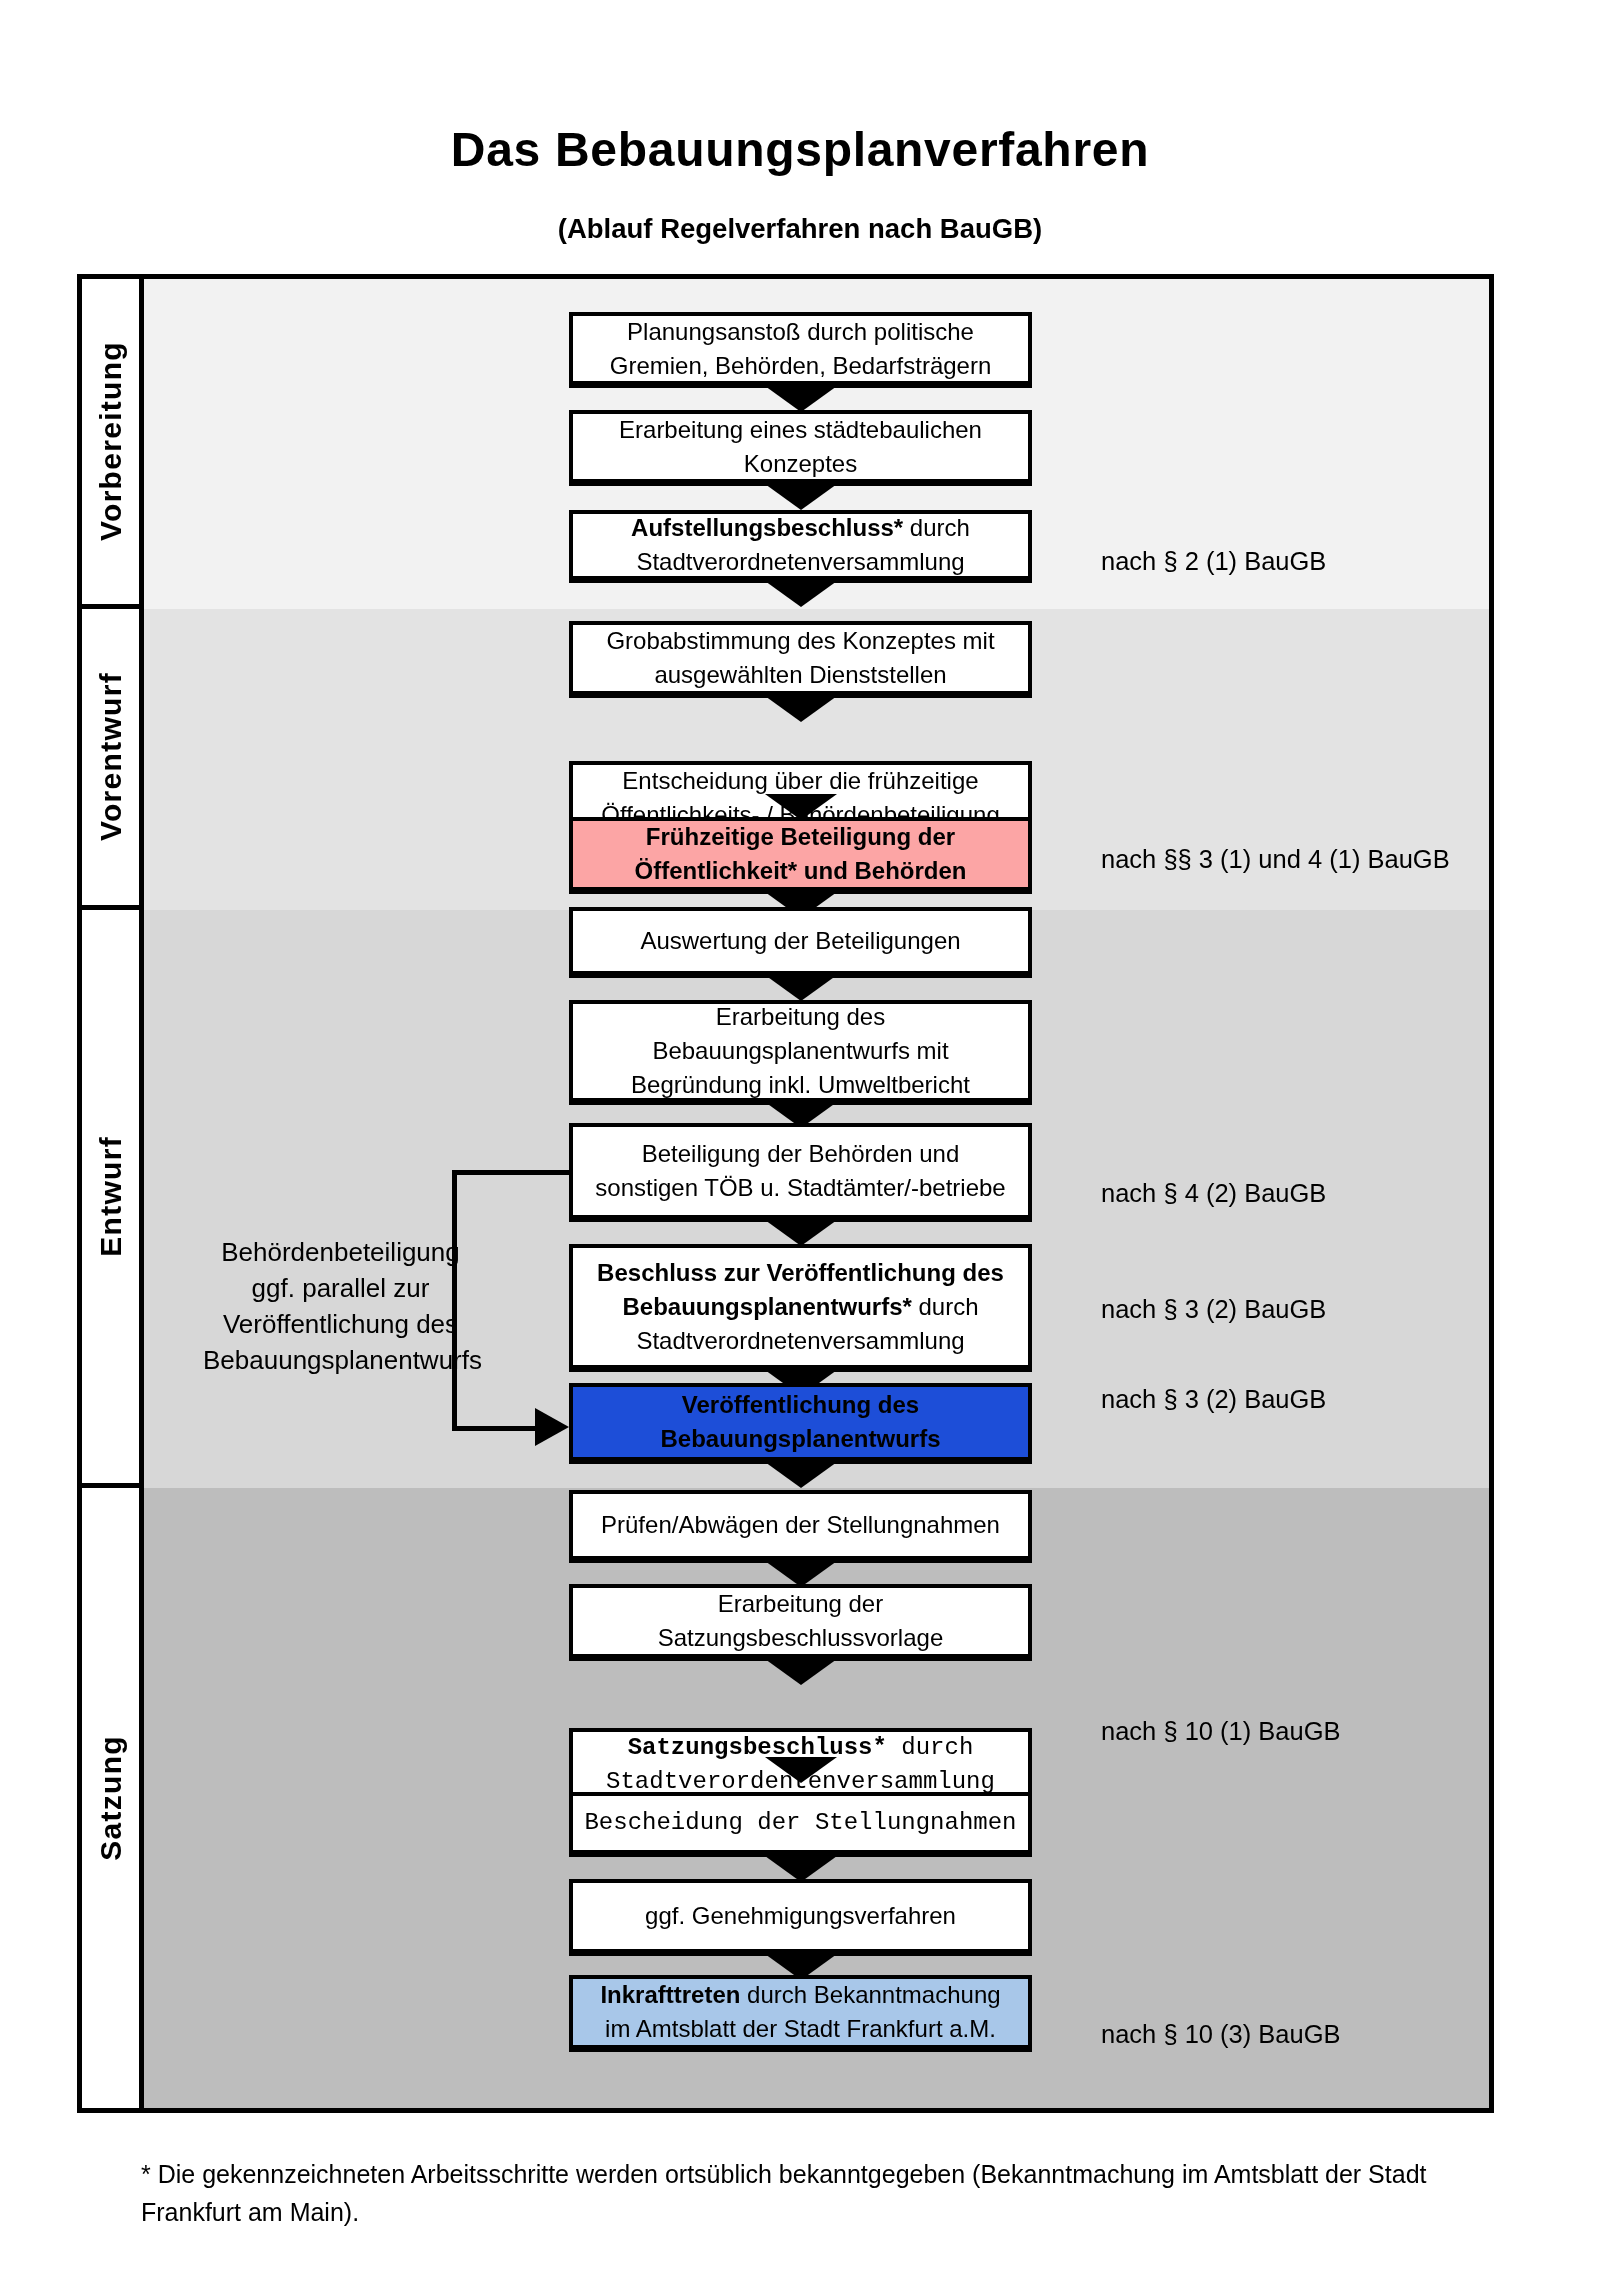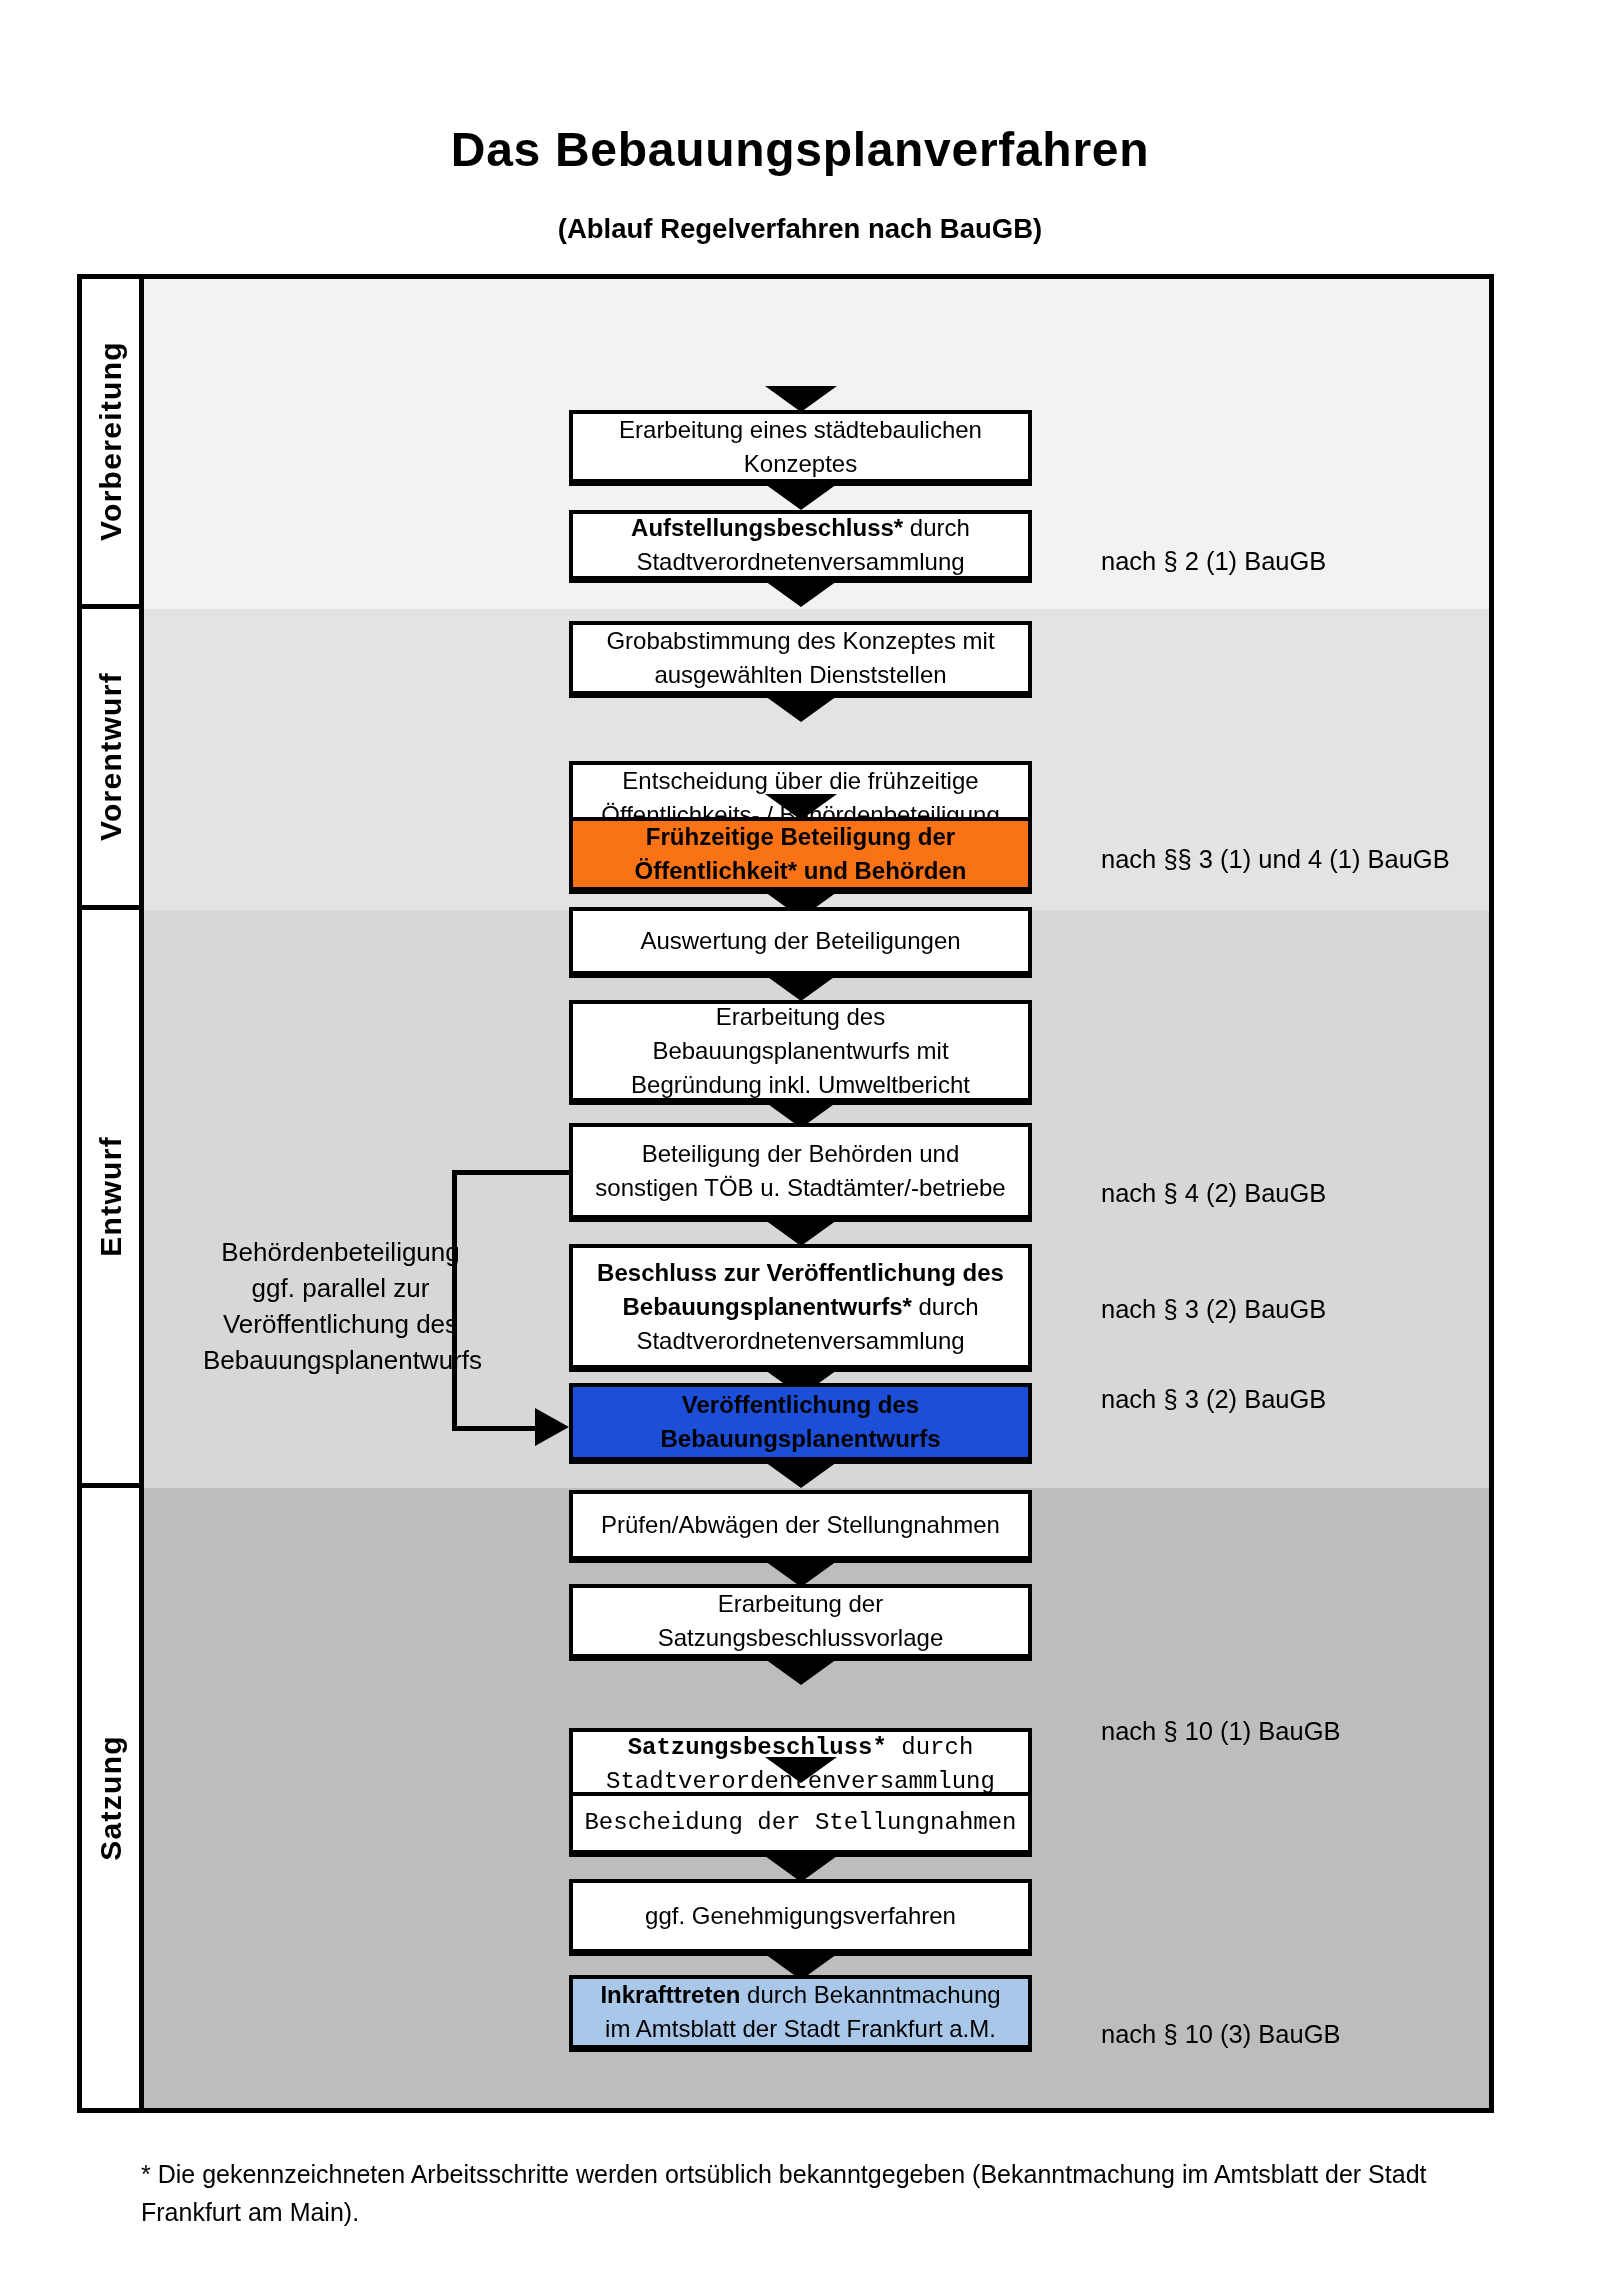--- a/index.html
+++ b/index.html
@@ -131,39 +131,41 @@
         </div>
     </div>
     <div class="main-col">
       <div class="sec sec1" style="background: rgb(242, 242, 242);"></div>
       <div class="sec sec2" style="background: rgb(227, 227, 227);"></div>
       <div class="sec sec3" style="background: rgb(215, 215, 215);"></div>
       <div class="sec sec4" style="background: rgb(189, 189, 189);"></div>
     </div>
   </div>
 
+  <div class="fbox b1"><span><b></b><span>Planungsanstoß durch politische
+Gremien, Behörden, Bedarfsträgern</span></span></div>
   <div class="arr ar1"></div>
 
   <div class="fbox b2"><span><b></b><span>Erarbeitung eines städtebaulichen
 Konzeptes</span></span></div>
   <div class="arr ar2"></div>
 
   <div class="fbox b3"><span><b>Aufstellungsbeschluss*</b><span> durch
 Stadtverordnetenversammlung</span></span></div>
   <div class="arr ar3"></div>
 
   <div class="fbox b4"><span><b></b><span>Grobabstimmung des Konzeptes mit
 ausgewählten Dienststellen</span></span></div>
   <div class="arr ar4"></div>
 
   <div class="fbox b5"><span><b></b><span>Entscheidung über die frühzeitige
 Öffentlichkeits- / Behördenbeteiligung</span></span></div>
   <div class="arr ar5"></div>
 
-  <div class="fbox b6 hl" style="background: #f97316;"><span><b>Frühzeitige Beteiligung der
+  <div class="fbox b6 hl" style="background: #fca5a5;"><span><b>Frühzeitige Beteiligung der
 Öffentlichkeit* und Behörden</b><span></span></span></div>
   <div class="arr ar6"></div>
 
   <div class="fbox b7"><span><b></b><span>Auswertung der Beteiligungen</span></span></div>
   <div class="arr ar7"></div>
 
   <div class="fbox b8"><span><b></b><span>Erarbeitung des
 Bebauungsplanentwurfs mit
 Begründung inkl. Umweltbericht</span></span></div>
   <div class="arr ar8"></div>

